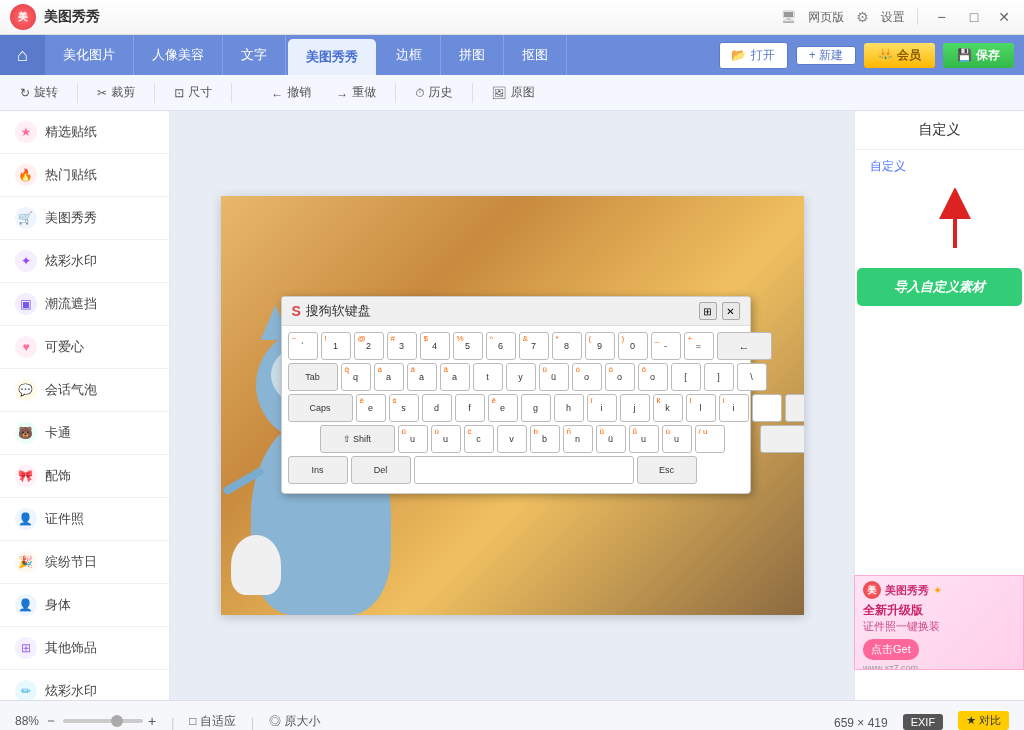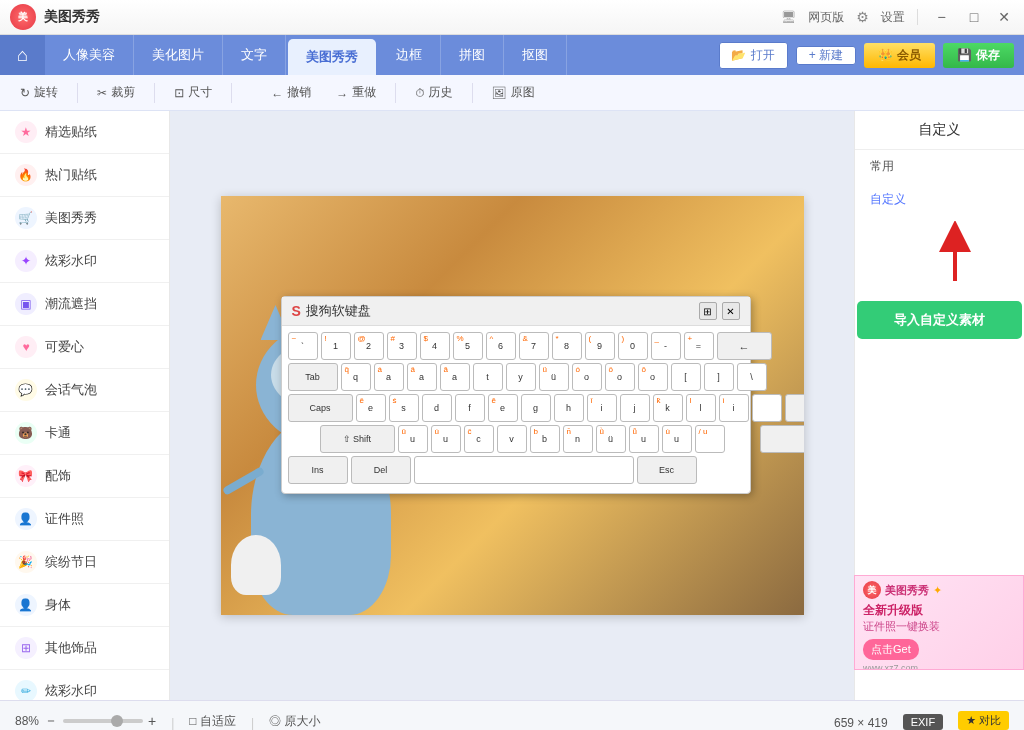--- a/index.html
+++ b/index.html
@@ -152,20 +152,21 @@
       width: 170px; background: white; border-left: 1px solid #e8e8e8;
       flex-shrink: 0; display: flex; flex-direction: column;
     }
     #right-panel .panel-title { text-align: center; padding: 10px; font-size: 14px; color: #333; border-bottom: 1px solid #eee; }
     .panel-tab { padding: 8px 15px; font-size: 12px; color: #555; cursor: pointer; }
     .panel-tab.active { color: #5577ff; }
     .btn-import {
       margin: 15px 2px; padding: 10px; background: #33cc77; color: white;
       border: none; border-radius: 5px; cursor: pointer; font-size: 13px; font-weight: bold;
       text-align: center;
+      font-style: italic;
     }
 
     
     #ad-banner {
       position: absolute; bottom: 30px; right: 0; width: 170px; height: 95px;
       background: linear-gradient(135deg, #ffe4f5, #ffd0e8);
       border: 1px solid #ffaad4; overflow: hidden;
     }
 
     
@@ -198,24 +199,24 @@
     <span style="cursor:pointer;font-size:14px;color:#666;padding:0 4px;">□</span>
     <span style="cursor:pointer;font-size:14px;color:#666;padding:0 4px;" class="close-btn">✕</span>
   </div>
 </div>
 
 <div id="topnav">
   <div class="home-btn">
     <span>⌂</span>
   </div>
   <div class="nav-tab">
+      <span>美化图片</span>
+    </div>
+  <div class="nav-tab">
       <span>人像美容</span>
-    </div>
-  <div class="nav-tab">
-      <span>美化图片</span>
     </div>
   <div class="nav-tab">
       <span>文字</span>
     </div>
   <div class="nav-tab active">
       <span>美图秀秀</span>
     </div>
   <div class="nav-tab">
       <span>边框</span>
     </div>
@@ -597,23 +598,20 @@
                 <span class="bot-char">Esc</span>
               </div>
           </div>
         </div>
       </div>
     </div>
   </div>
 
   <div id="right-panel" style="position:relative;">
     <div class="panel-title">自定义</div>
-    <div class="panel-tab">
-      <span>常用</span>
-    </div>
     <div class="panel-tab active" style="color:#5577ff;">
       <span>自定义</span>
     </div>
 
     <div style="position:relative;width:100%;height:70px;display:flex;align-items:flex-end;justify-content:center;">
       <svg width="80" height="65" viewBox="0 0 80 65">
         <defs>
           <marker id="arrowhead" markerWidth="8" markerHeight="8" refX="4" refY="4" orient="auto">
             <polygon points="0 0, 8 4, 0 8" fill="#dd2222"></polygon>
           </marker>

